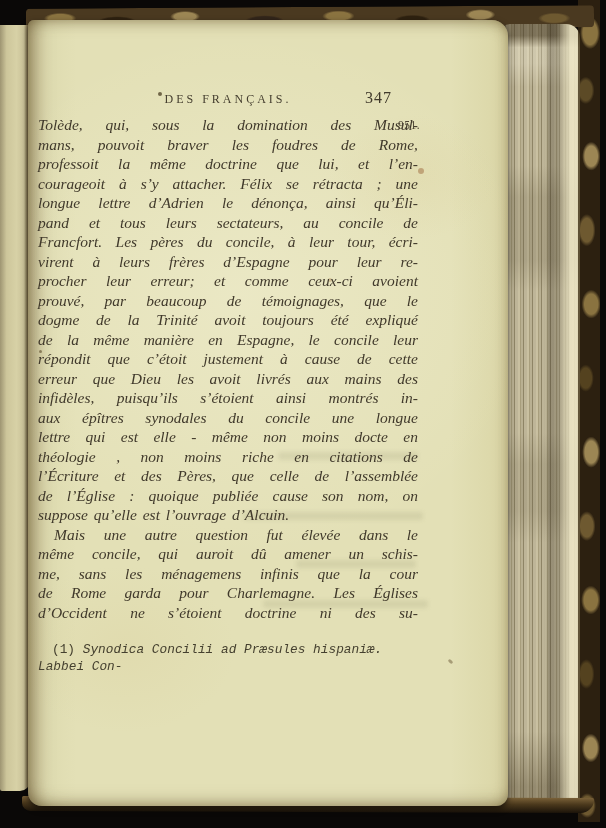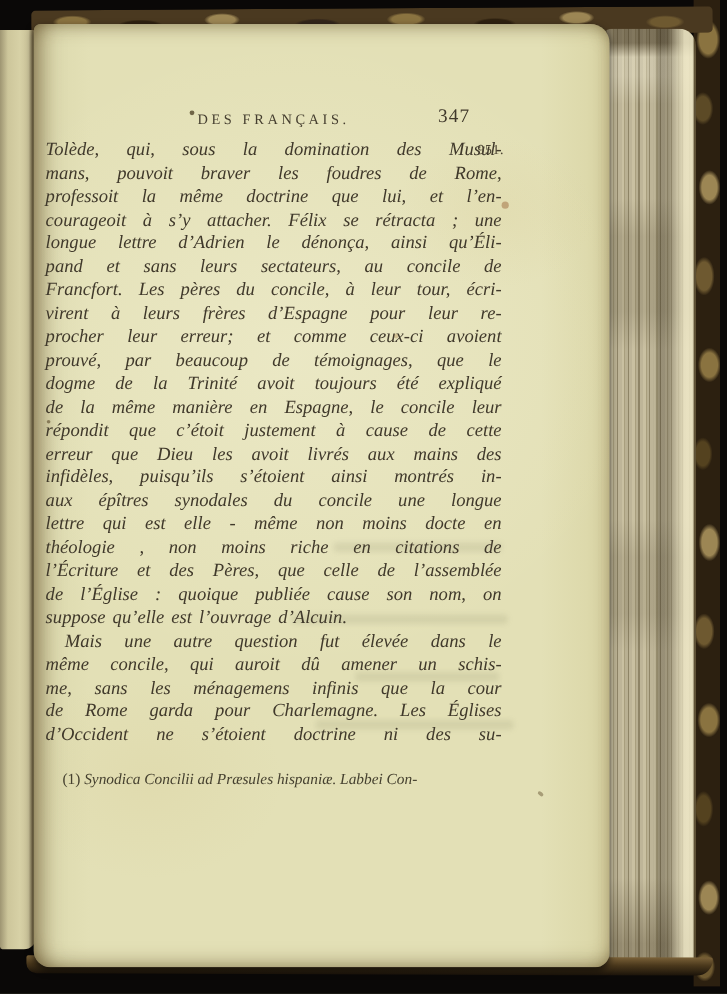--- a/index.html
+++ b/index.html
@@ -79,21 +79,21 @@
   .running-title{text-align:center;font-size:12px;letter-spacing:3px;color:#453e2f;}
   .folio{position:absolute;right:26px;top:-3px;font-size:16px;letter-spacing:1px;}
   .margin-note{position:absolute;right:-2px;top:27px;font-size:11.5px;color:#4c4433;letter-spacing:.5px;}
 
   .body{margin-top:3px;font-size:15.5px;line-height:19.5px;word-spacing:2px;}
   .ln{text-align:justify;text-align-last:justify;font-style:italic;}
   .ln.end{text-align-last:left;}
   .ln.ind{text-indent:16px;}
 
   .footnote{margin-top:19px;font-size:12.8px;line-height:17px;color:#45402f;}
-  .fn1{text-indent:14px;}
+  .fn1{text-indent:14px;font-family:Liberation Mono, monospace;}
   .it{font-style:italic;}
 
   
   .ghost{position:absolute;background:rgba(125,130,92,.15);filter:blur(2px);border-radius:3px;}
   .g1{left:250px;top:432px;width:140px;height:8px;}
   .g2{left:215px;top:492px;width:180px;height:8px;}
   .g3{left:268px;top:540px;width:120px;height:8px;}
   .g4{left:235px;top:580px;width:165px;height:8px;}
 
   
@@ -133,21 +133,21 @@
       </div>
       <div class="margin-note">951.</div>
 
       <div class="body">
         <div class="par">
           <div class="ln">Tolède, qui, sous la domination des Musul-</div>
           <div class="ln">mans, pouvoit braver les foudres de Rome,</div>
           <div class="ln">professoit la même doctrine que lui, et l’en-</div>
           <div class="ln">courageoit à s’y attacher. Félix se rétracta ; une</div>
           <div class="ln">longue lettre d’Adrien le dénonça, ainsi qu’Éli-</div>
-          <div class="ln">pand et sans leurs sectateurs, au concile de</div>
+          <div class="ln">pand et tous leurs sectateurs, au concile de</div>
           <div class="ln">Francfort. Les pères du concile, à leur tour, écri-</div>
           <div class="ln">virent à leurs frères d’Espagne pour leur re-</div>
           <div class="ln">procher leur erreur; et comme ceux-ci avoient</div>
           <div class="ln">prouvé, par beaucoup de témoignages, que le</div>
           <div class="ln">dogme de la Trinité avoit toujours été expliqué</div>
           <div class="ln">de la même manière en Espagne, le concile leur</div>
           <div class="ln">répondit que c’étoit justement à cause de cette</div>
           <div class="ln">erreur que Dieu les avoit livrés aux mains des</div>
           <div class="ln">infidèles, puisqu’ils s’étoient ainsi montrés in-</div>
           <div class="ln">aux épîtres synodales du concile une longue</div>

